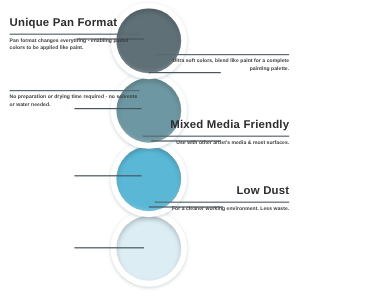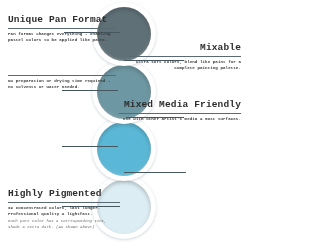--- a/index.html
+++ b/index.html
@@ -11,21 +11,20 @@
     height: 247px;
     background: #ffffff;
     font-family: "Liberation Sans", sans-serif;
     overflow: hidden;
   }
   #stage {
     position: relative;
     width: 247px;
     height: 247px;
     background: #ffffff;
-    font-family: Liberation Mono, monospace;
   }
 
   
   .pan {
     position: absolute;
     border-radius: 50%;
     background: #ffffff;
     box-shadow: 0 1px 3px rgba(120,140,150,0.35);
   }
   .pan-inner {
@@ -139,33 +138,31 @@
     <div class="c-rule"></div>
     <div class="c-body">Pan format changes everything - enabling pastel colors to be applied like paint.</div>
   </div>
 
   <div class="callout left" id="co-instant">
     <div class="c-rule"></div>
     <div class="c-body">No preparation or drying time required - no solvents or water needed.</div>
   </div>
 
 
-  <div class="callout left" id="co-pigment">
-    <div class="c-title">Highly Pigmented</div>
-    <div class="c-rule"></div>
-    <div class="c-body">92 Concentrated colors, last longer. Professional quality &amp; lightfast.</div>
-    <div class="c-note">Each pure color has a corresponding tint, shade &amp; extra dark. (As shown above)</div>
-  </div>
 
   <div class="callout right" id="co-mixable">
-    <div class="c-title">Mixable</div>
     <div class="c-rule"></div>
     <div class="c-body">Ultra soft colors, blend like paint for a complete painting palette.</div>
   </div>
 
   <div class="callout right" id="co-media">
     <div class="c-title">Mixed Media Friendly</div>
     <div class="c-rule"></div>
     <div class="c-body">Use with other artist's media &amp; most surfaces.</div>
   </div>
 
+  <div class="callout right" id="co-lowdust">
+    <div class="c-title">Low Dust</div>
+    <div class="c-rule"></div>
+    <div class="c-body">For a cleaner working environment. Less waste.</div>
+  </div>
 
 </div>
 
 </body></html>

